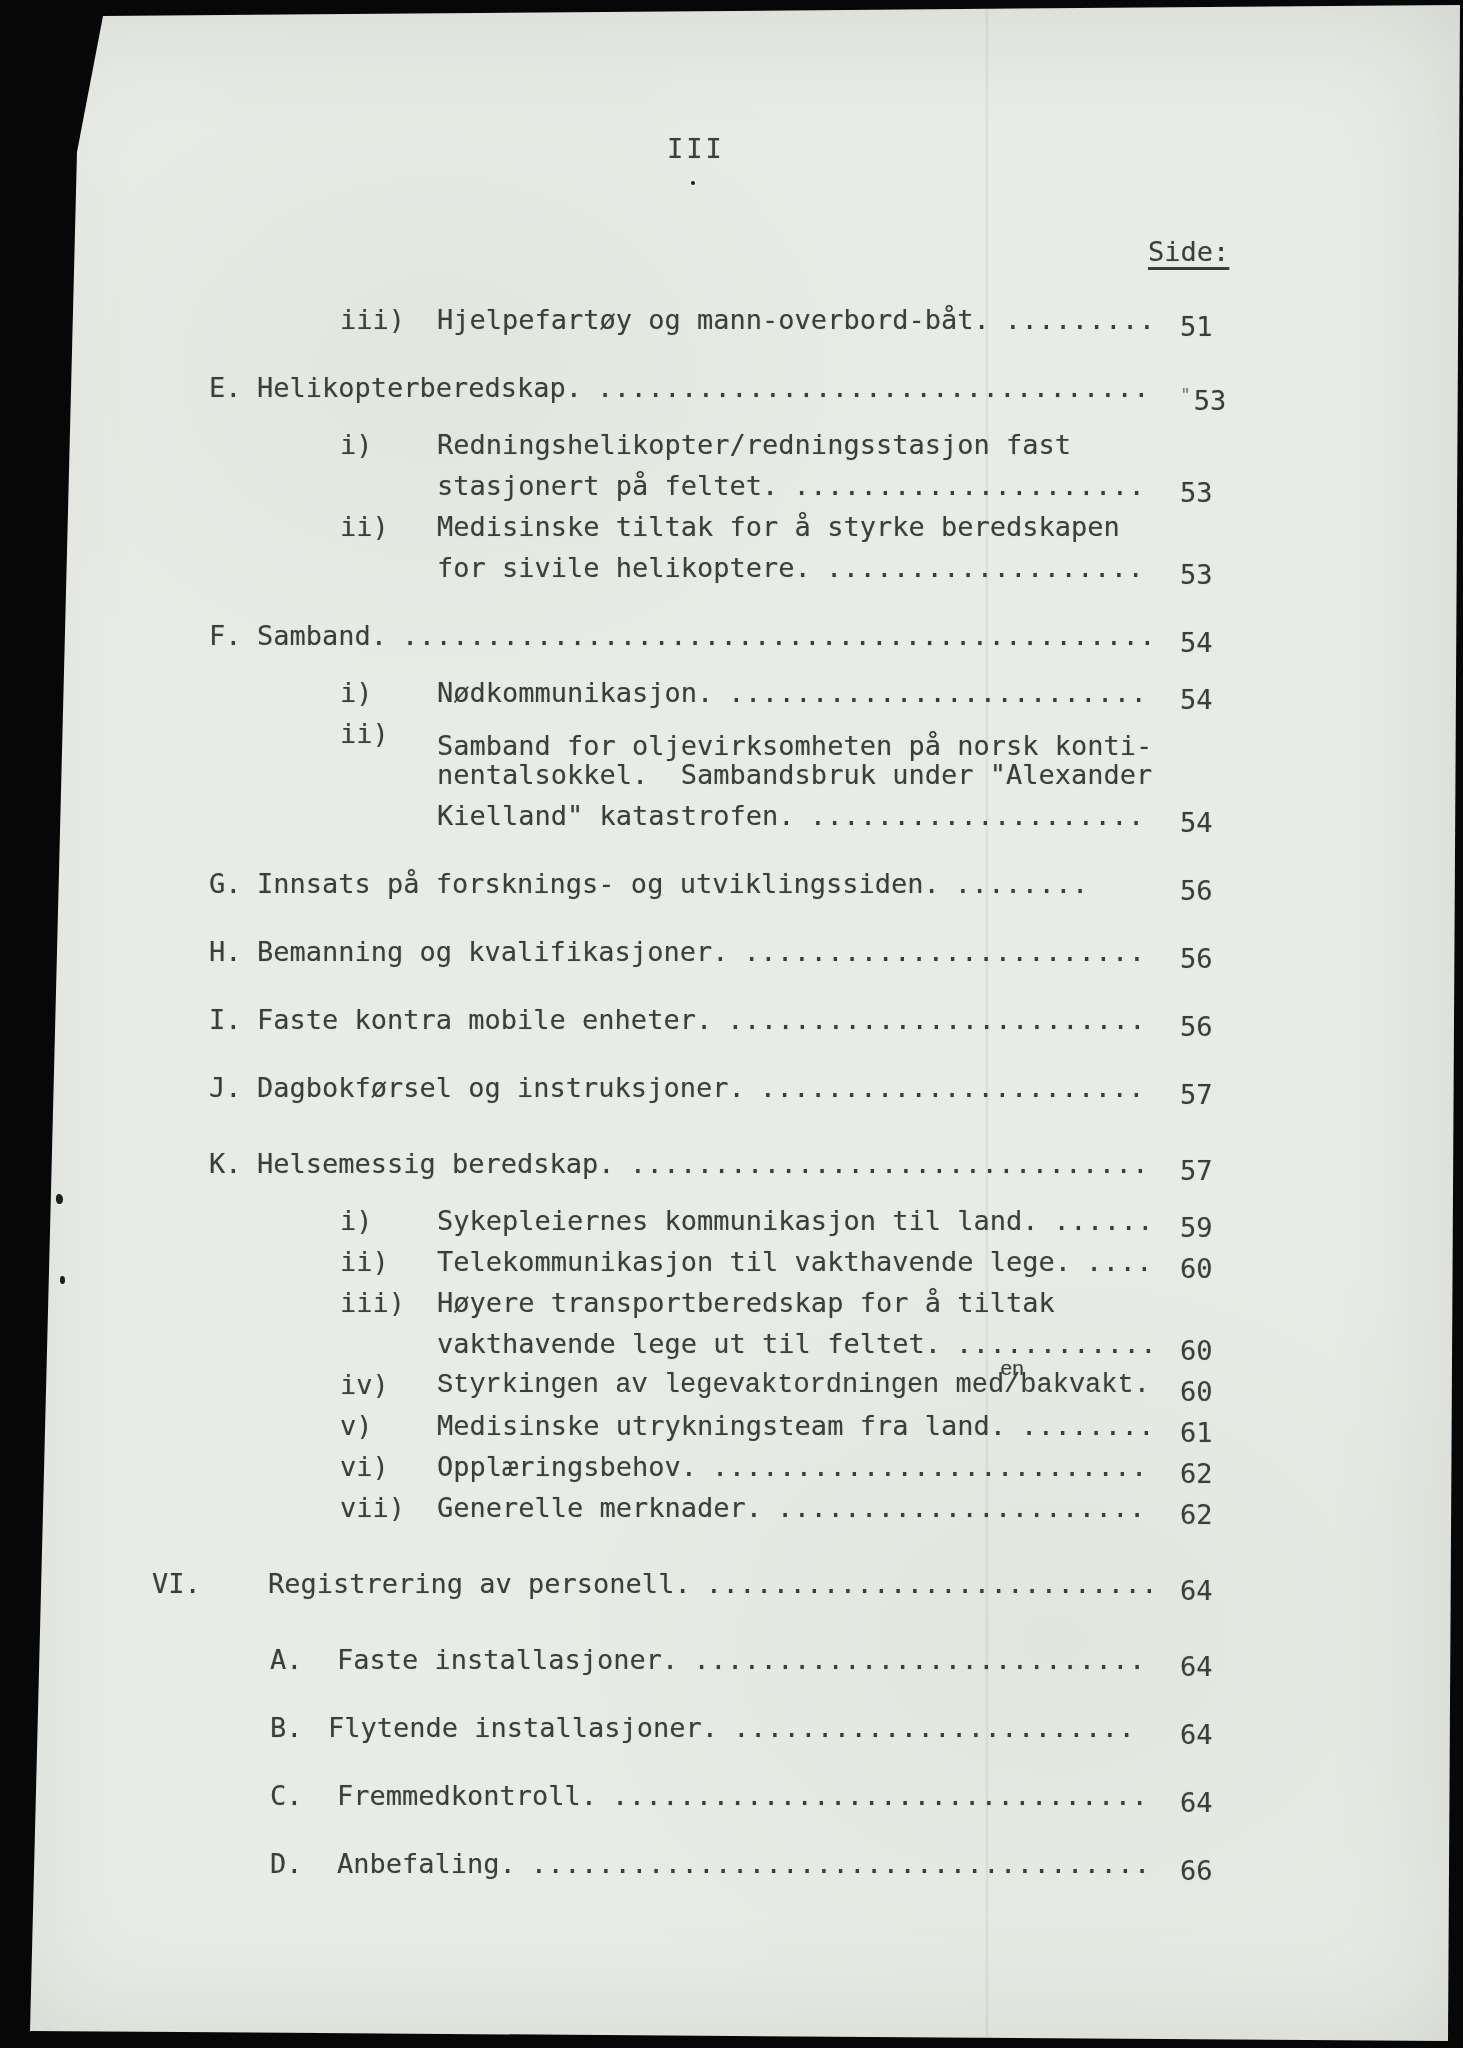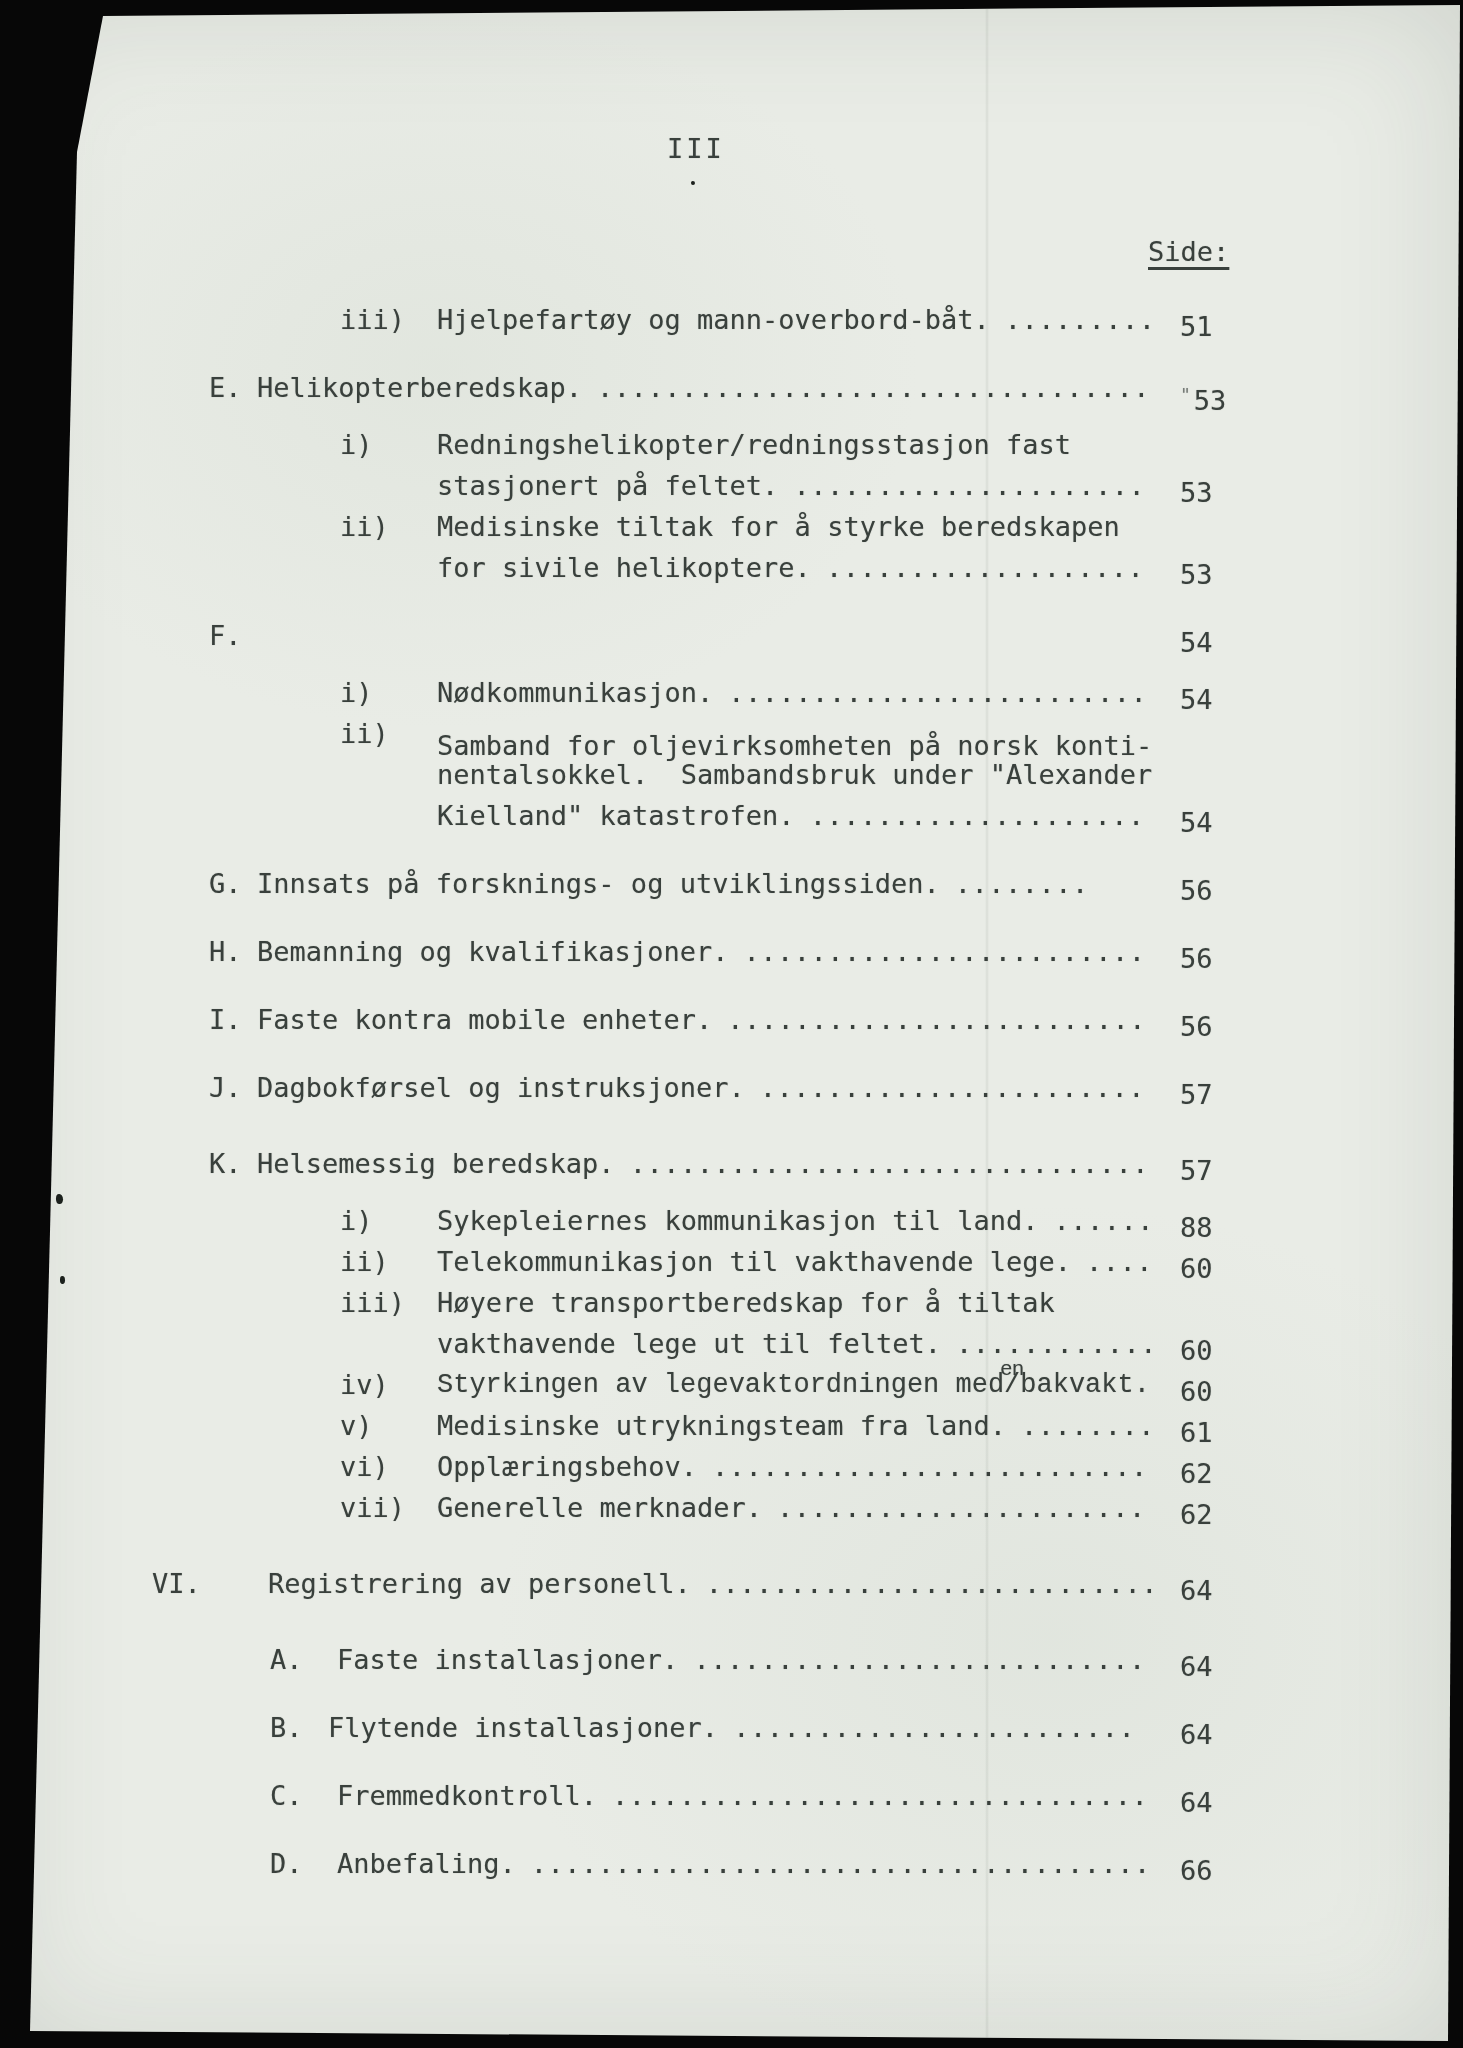--- a/index.html
+++ b/index.html
@@ -95,20 +95,21 @@
   </div>
 
   <div class="row txtcolor" style="top: 551px;">
 
     <span class="txt" style="left: 437px;">for sivile helikoptere.<span class="dots">...................</span></span>
     <span class="pg">53</span>
   </div>
 
   <div class="row txtcolor" style="top: 619px;">
     <span class="lbl" style="left: 209px;">F.</span>
+    <span class="txt" style="left: 257px;">Samband.<span class="dots">.............................................</span></span>
     <span class="pg">54</span>
   </div>
 
   <div class="row txtcolor" style="top: 676px;">
     <span class="lbl" style="left: 340px;">i)</span>
     <span class="txt" style="left: 437px;">Nødkommunikasjon.<span class="dots">.........................</span></span>
     <span class="pg">54</span>
   </div>
 
   <div class="row txtcolor" style="top: 717px;">
@@ -155,21 +156,21 @@
 
   <div class="row txtcolor" style="top: 1147px;">
     <span class="lbl" style="left: 209px;">K.</span>
     <span class="txt" style="left: 257px;">Helsemessig beredskap.<span class="dots">...............................</span></span>
     <span class="pg">57</span>
   </div>
 
   <div class="row txtcolor" style="top: 1204px;">
     <span class="lbl" style="left: 340px;">i)</span>
     <span class="txt" style="left: 437px;">Sykepleiernes kommunikasjon til land.<span class="dots">......</span></span>
-    <span class="pg">88</span>
+    <span class="pg">59</span>
   </div>
 
   <div class="row txtcolor" style="top: 1245px;">
     <span class="lbl" style="left: 340px;">ii)</span>
     <span class="txt" style="left: 437px;">Telekommunikasjon til vakthavende lege.<span class="dots">....</span></span>
     <span class="pg">60</span>
   </div>
 
   <div class="row txtcolor" style="top: 1286px;">
     <span class="lbl" style="left: 340px;">iii)</span>

